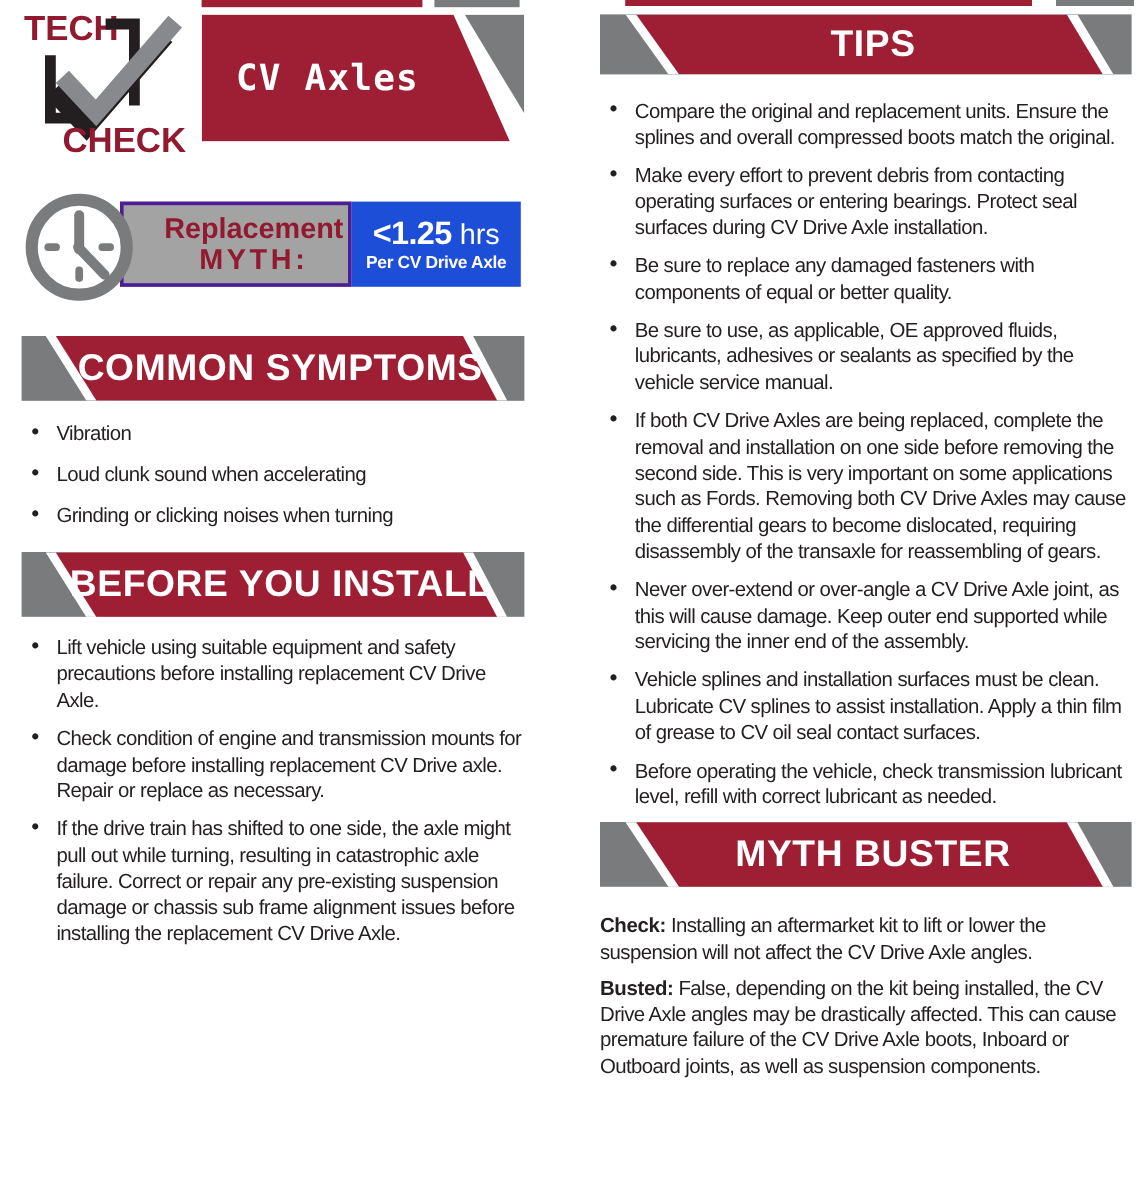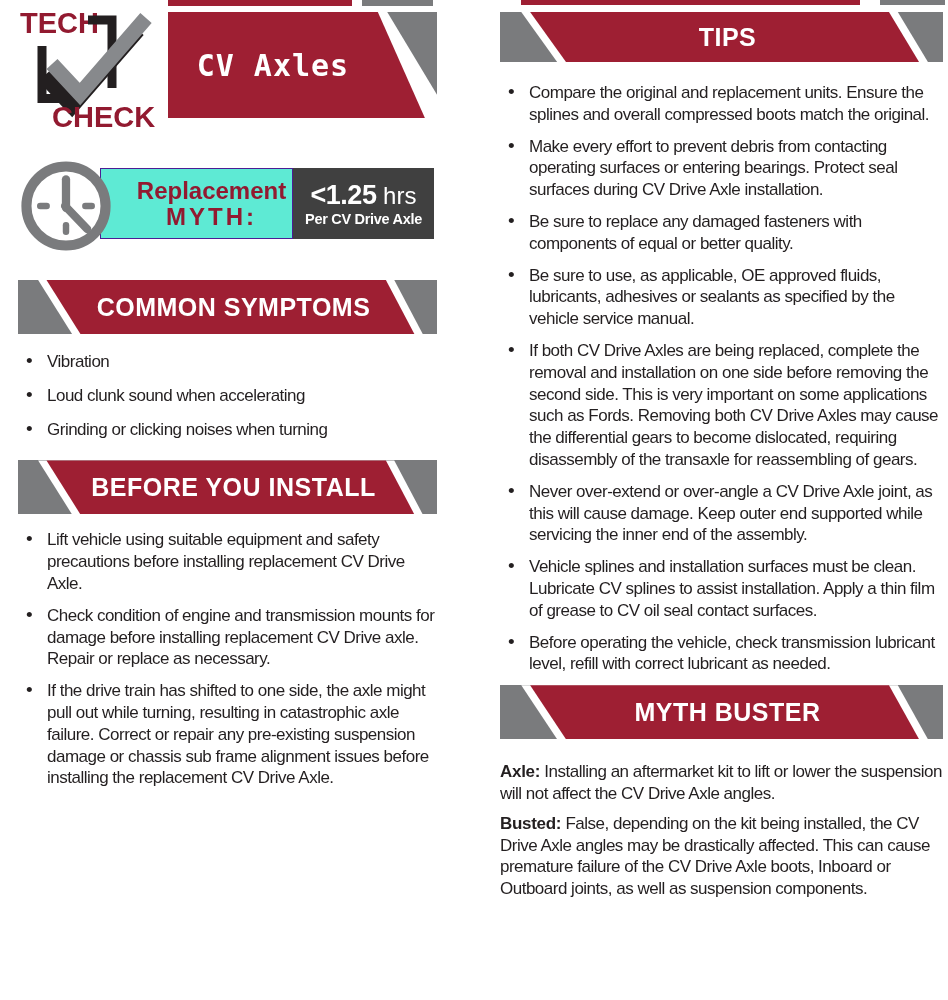--- a/index.html
+++ b/index.html
@@ -28,40 +28,40 @@
     font-family:"DejaVu Sans Mono",monospace;font-weight:bold;
     font-size:30px;color:#fff;letter-spacing:1px;}
 
   
   .banner{position:relative;height:54px;background:#7A7B7D;}
   .b-white{position:absolute;inset:0;background:#fff;
     clip-path:polygon(4.8% 0,89.8% 0,96.6% 100%,12.9% 100%);}
   .b-red{position:absolute;inset:0;background:#9E1F33;
     clip-path:polygon(6.8% 0,87.8% 0,94.6% 100%,14.9% 100%);}
   .b-label{position:absolute;inset:0;display:flex;align-items:center;justify-content:center;
-    color:#fff;font-weight:bold;font-size:25px;letter-spacing:0.5px;padding-left:12px;}
+    color:#fff;font-weight:bold;font-size:31px;letter-spacing:0.5px;padding-left:12px;}
 
   
   .intro{margin:16px 0 0 0;font-size:17px;letter-spacing:-0.5px;line-height:21.8px;}
   ul.blist{list-style:none;margin:0;padding:0;font-size:17px;letter-spacing:-0.5px;line-height:21.8px;}
   ul.blist li{position:relative;padding-left:21px;margin:0 0 10px 8px;}
   ul.blist li::before{content:"\2022";position:absolute;left:0;top:-1px;font-size:19px;}
   .symptoms-list{margin-top:17px !important;}
   .symptoms-list li{margin-bottom:12px !important;}
   .install-list{margin-top:15px !important;}
   .tips-list{margin-top:20px !important;}
 
   
   .time-widget{position:relative;height:92px;margin-top:28px;}
-  .tw-box{position:absolute;left:82px;top:8px;width:193px;height:71px;background:#5eead4;
-    border:1px solid #4c1d95;box-sizing:border-box;
+  .tw-box{position:absolute;left:82px;top:8px;width:193px;height:71px;background:#a3a3a3;
+    border:3px solid #4c1d95;box-sizing:border-box;
     display:flex;flex-direction:column;align-items:center;justify-content:center;padding-left:30px;}
   .tw-line1{color:#921A30;font-weight:bold;font-size:24px;line-height:26px;}
   .tw-line2{color:#921A30;font-weight:bold;font-size:24px;letter-spacing:3px;line-height:26px;}
-  .tw-value-box{position:absolute;left:275px;top:8px;width:141px;height:71px;background:#404040;
+  .tw-value-box{position:absolute;left:275px;top:8px;width:141px;height:71px;background:#1d4ed8;
     display:flex;flex-direction:column;align-items:center;justify-content:center;color:#fff;}
   .tw-value{font-size:27px;font-weight:bold;line-height:30px;letter-spacing:-0.5px;}
   .tw-unit{font-size:24px;font-weight:normal;letter-spacing:0;}
   .tw-sub{font-size:14.5px;font-weight:bold;line-height:17px;letter-spacing:-0.3px;text-align:right;}
   .clock{position:absolute;left:2px;top:0;width:92px;height:92px;}
 
   
   .symptoms-banner{margin-top:28px;}
   .install-banner{margin-top:20px;}
   .tips-banner{margin-top:12px;height:50px;}
@@ -162,17 +162,17 @@
       <li>Vehicle splines and installation surfaces must be clean. Lubricate CV splines to assist installation. Apply a thin film of grease to CV oil seal contact surfaces.</li>
       <li>Before operating the vehicle, check transmission lubricant level, refill with correct lubricant as needed.</li>
     </ul>
 
   <div class="banner myth-banner">
     <i class="b-white"></i>
     <i class="b-red"></i>
     <span class="b-label">MYTH BUSTER</span>
   </div>
   <div class="myth-block">
-    <p><b>Axle:</b> <span>Installing an aftermarket kit to lift or lower the suspension will not affect the CV Drive Axle angles.</span></p>
+    <p><b>Check:</b> <span>Installing an aftermarket kit to lift or lower the suspension will not affect the CV Drive Axle angles.</span></p>
     <p><b>Busted:</b> <span>False, depending on the kit being installed, the CV Drive Axle angles may be drastically affected. This can cause premature failure of the CV Drive Axle boots, Inboard or Outboard joints, as well as suspension components.</span></p>
   </div>
 
 </div>
 
 </body></html>

